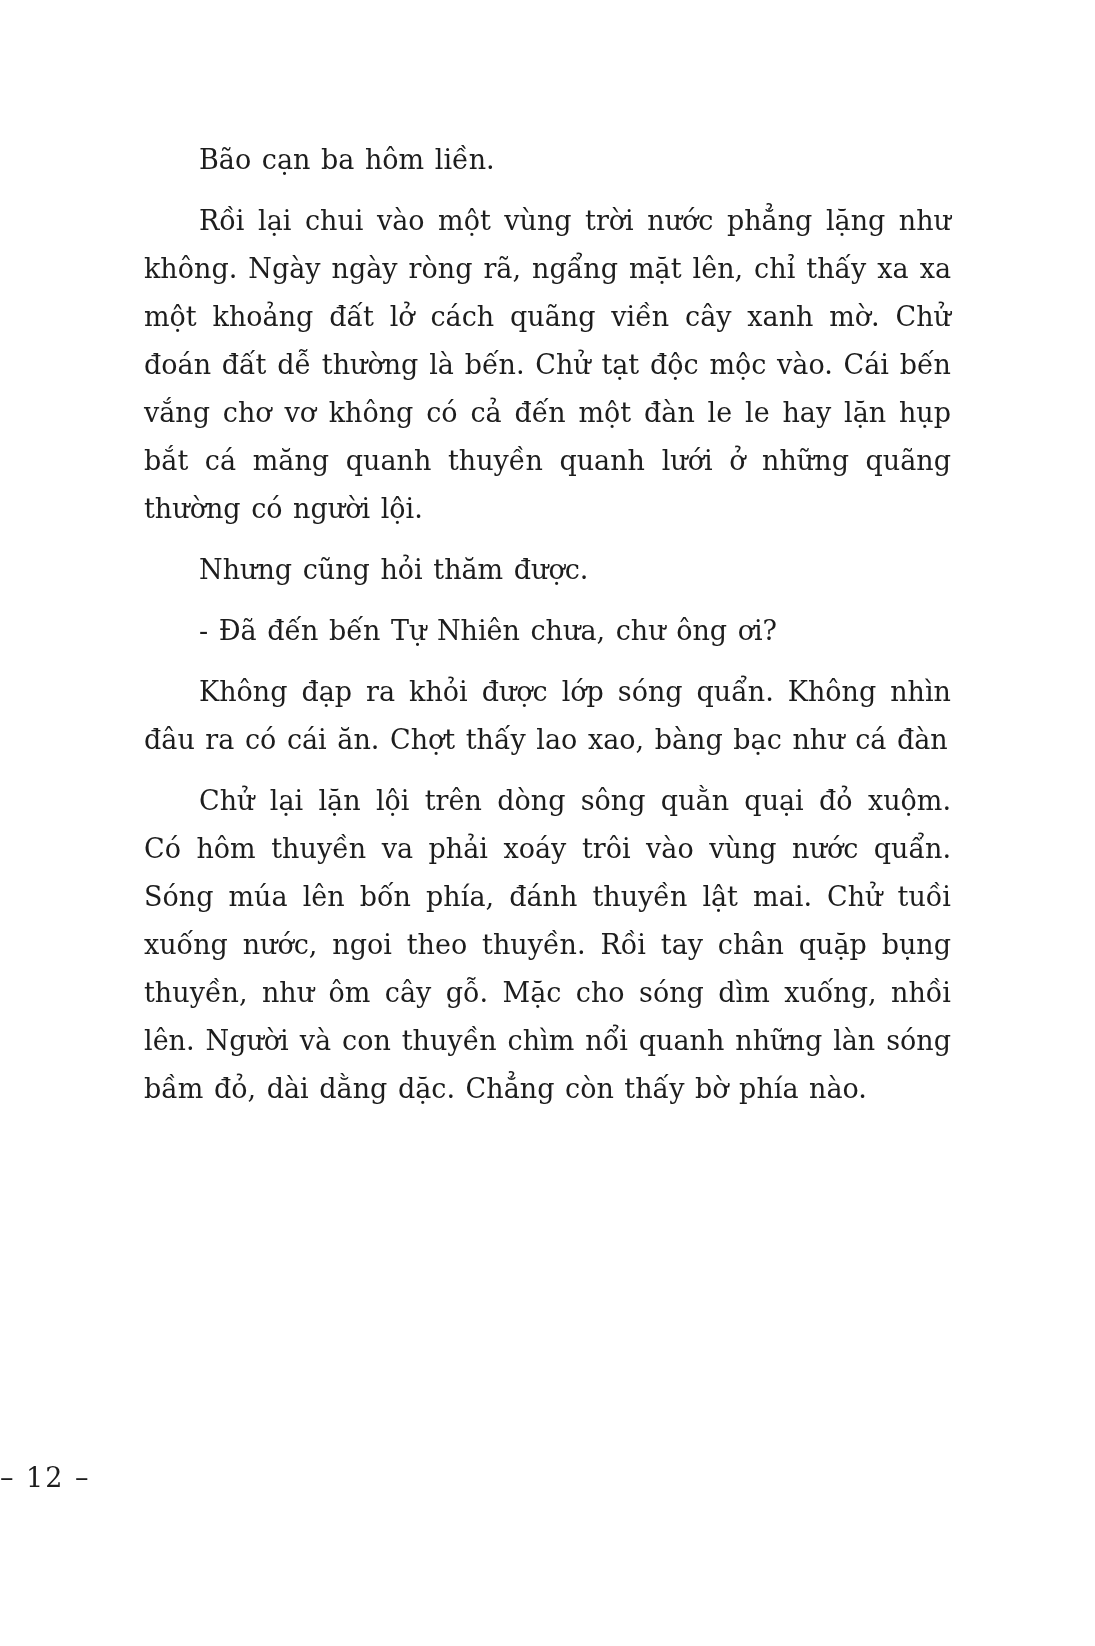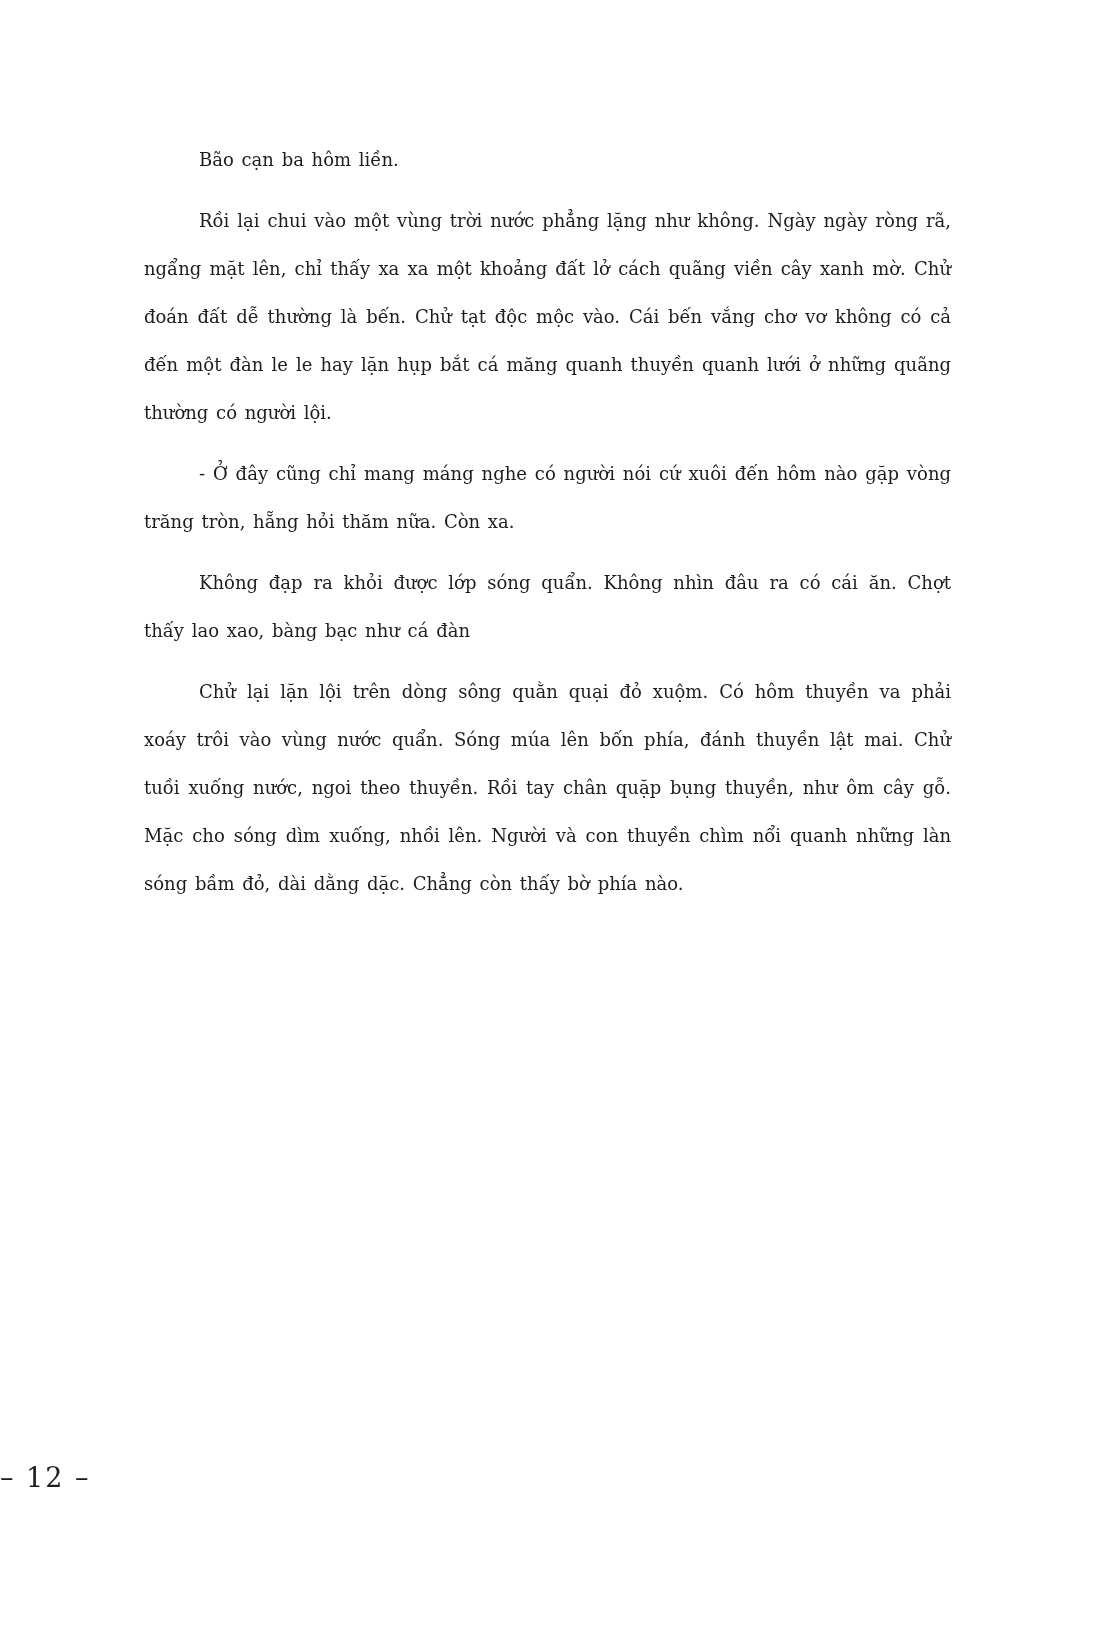--- a/index.html
+++ b/index.html
@@ -17,21 +17,21 @@
   .page {
     box-sizing: border-box;
     width: 1095px;
     height: 1646px;
     padding: 136px 144px 0 144px;
     background: #ffffff;
     position: relative;
   }
   .text-block p {
     margin: 0 0 13px 0;
-    font-size: 18px;
+    font-size: 27px;
     line-height: 48px;
     color: #1d1d1d;
     text-align: justify;
     text-indent: 55px;
     word-spacing: 2px;
   }
   .page-footer {
     position: absolute;
     top: 1462px;
     left: 0;
@@ -44,21 +44,22 @@
     letter-spacing: 2px;
   }
 </style>
 </head>
 <body>
 
 <div class="page">
   <div class="text-block">
     <p>Bão cạn ba hôm liền.</p>
     <p>Rồi lại chui vào một vùng trời nước phẳng lặng như không. Ngày ngày ròng rã, ngẩng mặt lên, chỉ thấy xa xa một khoảng đất lở cách quãng viền cây xanh mờ. Chử đoán đất dễ thường là bến. Chử tạt độc mộc vào. Cái bến vắng chơ vơ không có cả đến một đàn le le hay lặn hụp bắt cá măng quanh thuyền quanh lưới ở những quãng thường có người lội.</p>
-    <p>- Ở đây cũng chỉ mang máng nghe có người nói cứ xuôi đến hôm nào gặp vòng trăng tròn, hẵng hỏi thăm nữa. Còn xa.</p>
+    <p>Nhưng cũng hỏi thăm được.</p>
+    <p>- Đã đến bến Tự Nhiên chưa, chư ông ơi?</p>
     <p>Không đạp ra khỏi được lớp sóng quẩn. Không nhìn đâu ra có cái ăn. Chợt thấy lao xao, bàng bạc như cá đàn</p>
     <p>Chử lại lặn lội trên dòng sông quằn quại đỏ xuộm. Có hôm thuyền va phải xoáy trôi vào vùng nước quẩn. Sóng múa lên bốn phía, đánh thuyền lật mai. Chử tuồi xuống nước, ngoi theo thuyền. Rồi tay chân quặp bụng thuyền, như ôm cây gỗ. Mặc cho sóng dìm xuống, nhồi lên. Người và con thuyền chìm nổi quanh những làn sóng bầm đỏ, dài dằng dặc. Chẳng còn thấy bờ phía nào.</p>
   </div>
 
   <div class="page-footer">
     <span class="page-number">– 12 –</span>
   </div>
 </div>
 
 </body></html>

